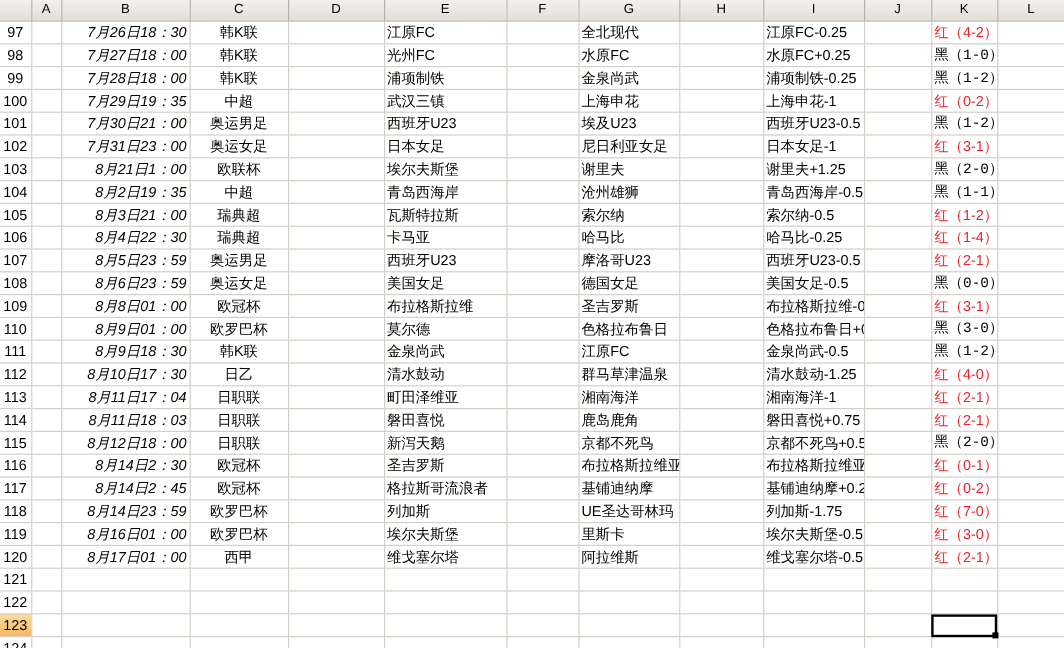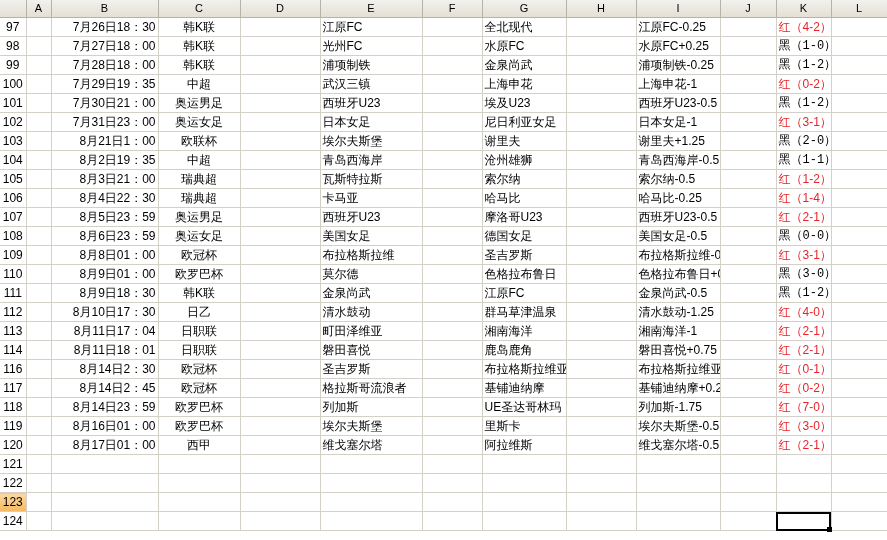--- a/index.html
+++ b/index.html
@@ -80,21 +80,21 @@
   col.c-d  { width: 80px; }
   col.c-e  { width: 102px; }
   col.c-f  { width: 60px; }
   col.c-g  { width: 84px; }
   col.c-h  { width: 70px; }
   col.c-i  { width: 84px; }
   col.c-j  { width: 56px; }
   col.c-k  { width: 55px; }
   col.c-l  { width: 56px; }
 
-  .ta-r { text-align: right; }
+  .ta-r { text-align: right; font-style: italic; }
   .ta-c { text-align: center; }
   .ta-l { text-align: left; }
   .red { color: #e8242a; }
   .black { color: #000000; font-family: Liberation Mono, monospace; }
   .nowrap { white-space: nowrap; }
   
   .selbox {
     position: absolute;
     border: 2px solid #000000;
     box-sizing: border-box;
@@ -399,30 +399,45 @@
           <td class="ta-l nowrap">湘南海洋</td>
           <td>&nbsp;</td>
           <td class="ta-l nowrap">湘南海洋-1</td>
           <td>&nbsp;</td>
           <td class="ta-l nowrap red">红（2-1）</td>
           <td>&nbsp;</td>
         </tr>
         <tr>
           <td class="rowhead">114</td>
           <td>&nbsp;</td>
-          <td class="ta-r nowrap">8月11日18：01</td>
+          <td class="ta-r nowrap">8月11日18：03</td>
           <td class="ta-c nowrap">日职联</td>
           <td>&nbsp;</td>
           <td class="ta-l nowrap">磐田喜悦</td>
           <td>&nbsp;</td>
           <td class="ta-l nowrap">鹿岛鹿角</td>
           <td>&nbsp;</td>
           <td class="ta-l nowrap">磐田喜悦+0.75</td>
           <td>&nbsp;</td>
           <td class="ta-l nowrap red">红（2-1）</td>
+          <td>&nbsp;</td>
+        </tr>
+        <tr>
+          <td class="rowhead">115</td>
+          <td>&nbsp;</td>
+          <td class="ta-r nowrap">8月12日18：00</td>
+          <td class="ta-c nowrap">日职联</td>
+          <td>&nbsp;</td>
+          <td class="ta-l nowrap">新泻天鹅</td>
+          <td>&nbsp;</td>
+          <td class="ta-l nowrap">京都不死鸟</td>
+          <td>&nbsp;</td>
+          <td class="ta-l nowrap">京都不死鸟+0.5</td>
+          <td>&nbsp;</td>
+          <td class="ta-l nowrap black">黑（2-0）</td>
           <td>&nbsp;</td>
         </tr>
         <tr>
           <td class="rowhead">116</td>
           <td>&nbsp;</td>
           <td class="ta-r nowrap">8月14日2：30</td>
           <td class="ta-c nowrap">欧冠杯</td>
           <td>&nbsp;</td>
           <td class="ta-l nowrap">圣吉罗斯</td>
           <td>&nbsp;</td>

